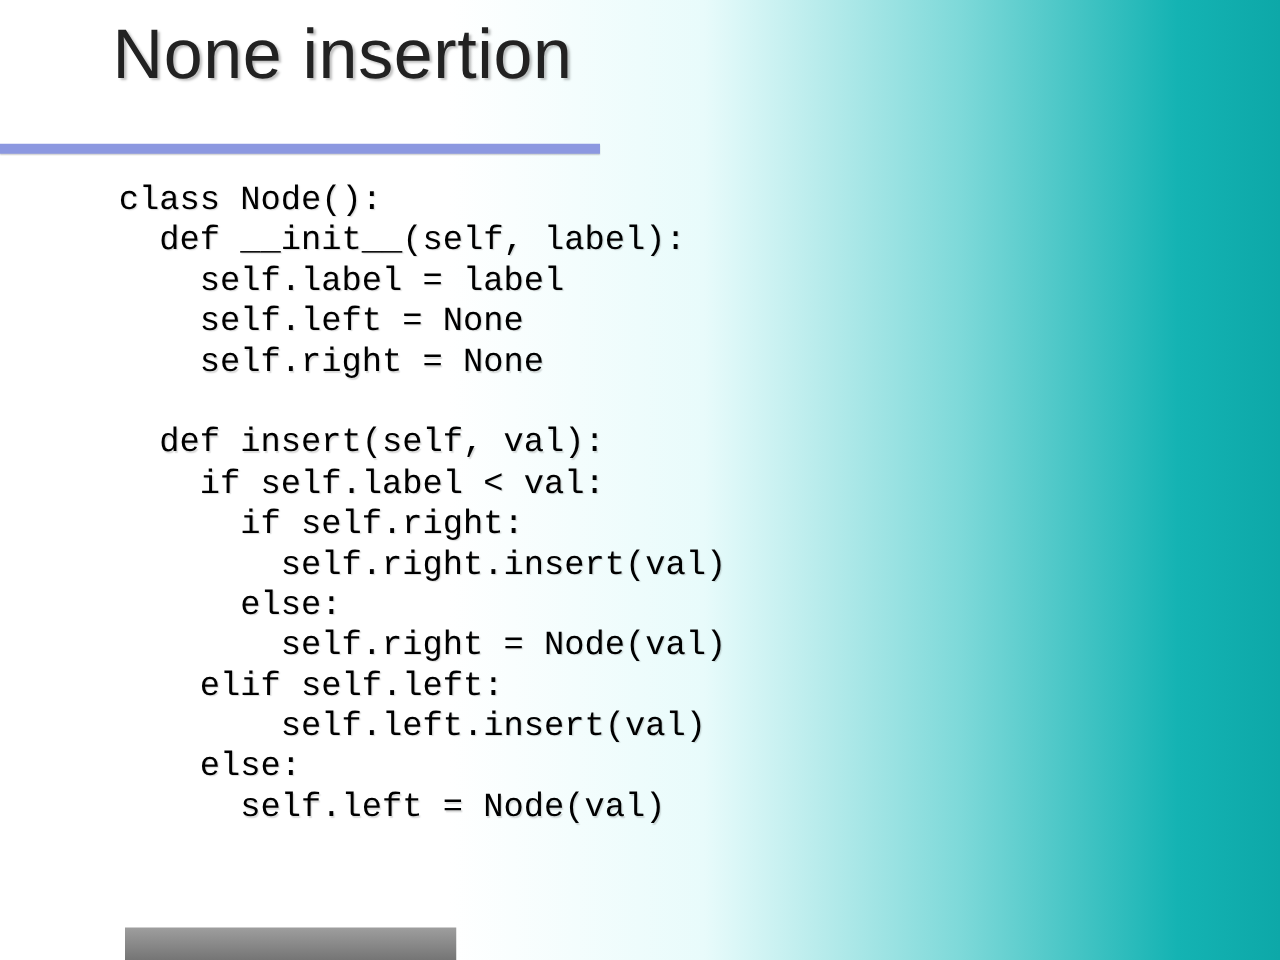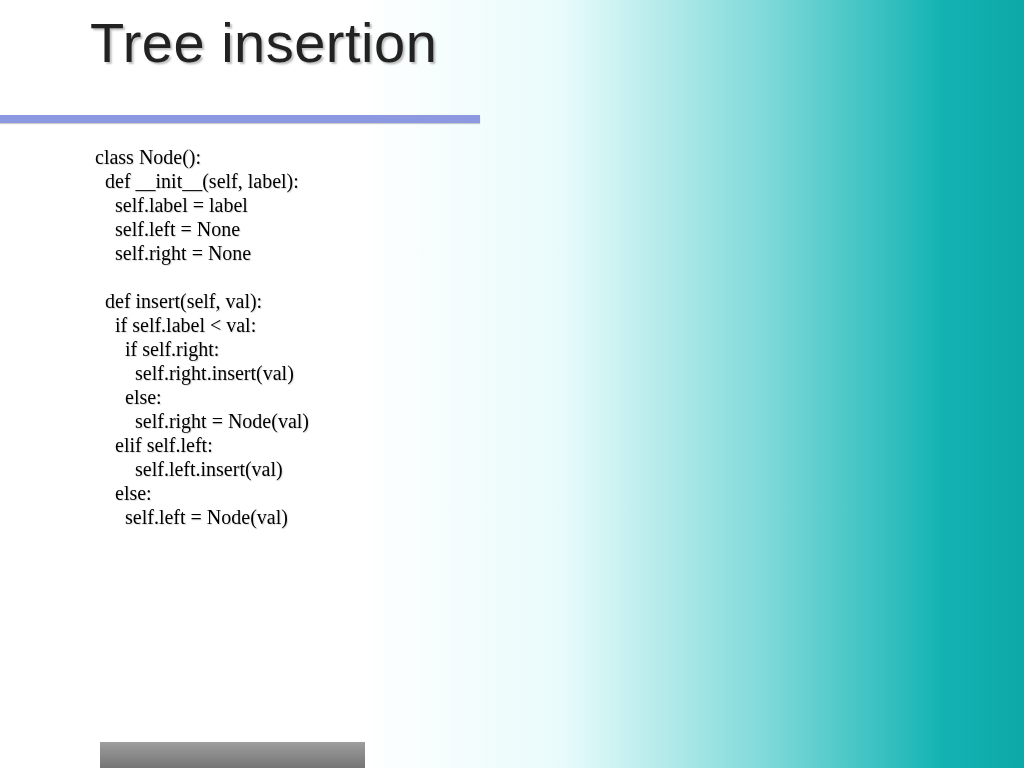--- a/index.html
+++ b/index.html
@@ -39,41 +39,41 @@
     top: 115px;
     width: 480px;
     height: 8px;
     background: #8c98e0;
     box-shadow: 0 1px 1px rgba(0,0,0,0.2);
   }
   .code {
     position: absolute;
     left: 95px;
     top: 145px;
-    font-family: Liberation Serif, serif;
-    font-size: 20px;
+    font-family: Liberation Mono, monospace;
+    font-size: 27px;
     line-height: 1.2;
     color: #000000;
     white-space: pre;
     text-shadow: 1px 1px 1px rgba(0,0,0,0.15);
   }
   .footer-block {
     position: absolute;
     left: 100px;
     bottom: 0;
     width: 265px;
     height: 26px;
     background: linear-gradient(to bottom, #9e9e9e 0%, #757575 100%);
   }
 </style>
 </head>
 <body>
 
 <div class="slide">
-  <div class="title">Tree insertion</div>
+  <div class="title">None insertion</div>
   <div class="underline"></div>
   <div class="code">class Node():
   def __init__(self, label):
     self.label = label
     self.left = None
     self.right = None
 
   def insert(self, val):
     if self.label &lt; val:
       if self.right:

